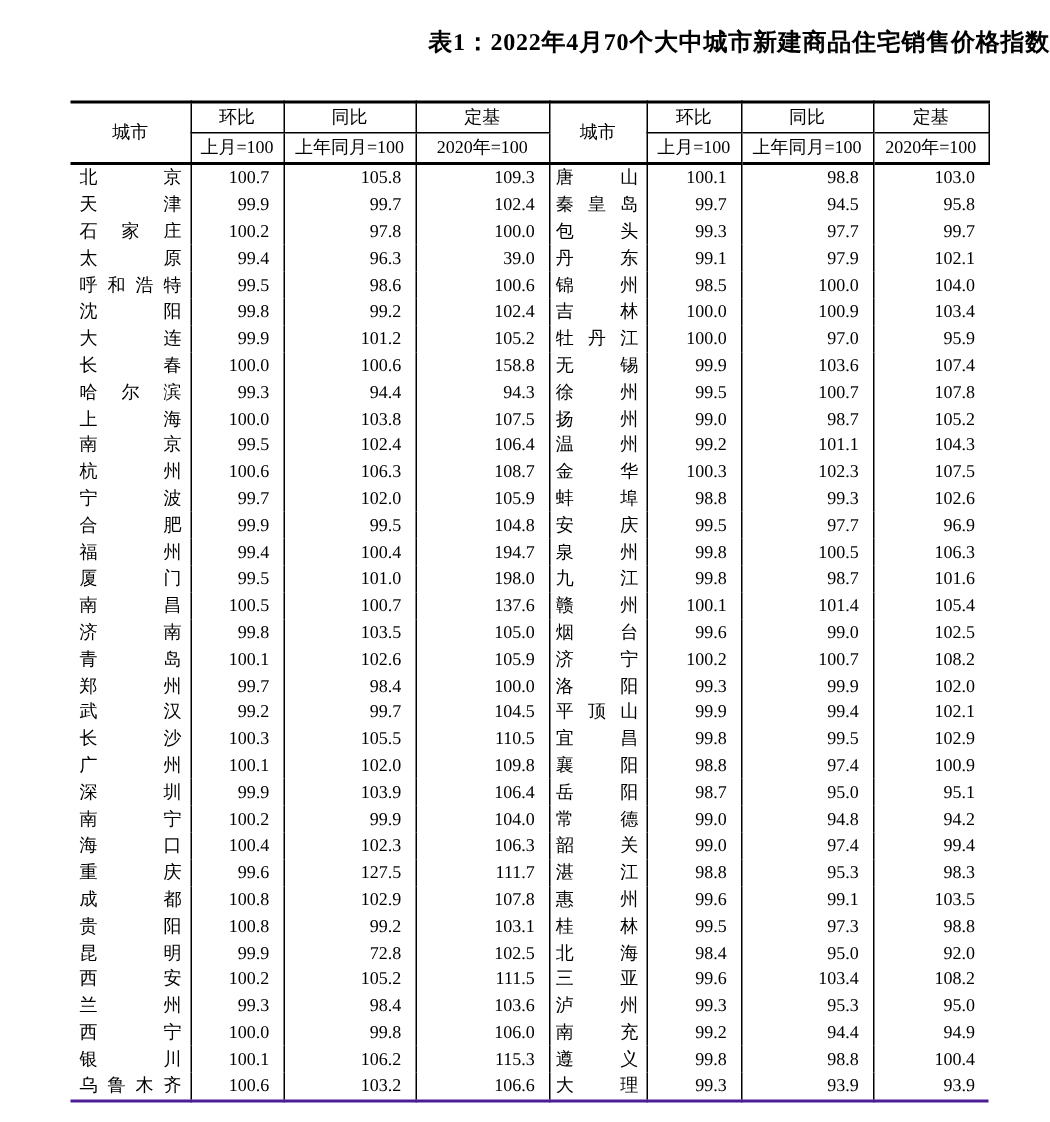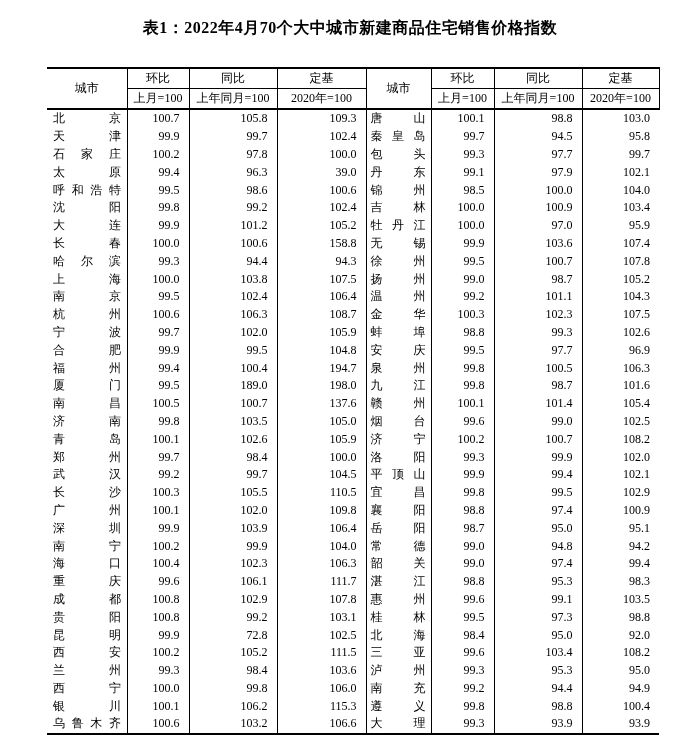--- a/index.html
+++ b/index.html
@@ -6,33 +6,33 @@
     margin: 0;
     padding: 0;
     width: 700px;
     height: 748px;
     background: #ffffff;
     overflow: hidden;
     font-family: "Liberation Serif", "DejaVu Serif", serif;
     color: #000;
   }
   .page-title {
-    text-align: center;
+    text-align: right;
     font-size: 16px;
     font-weight: bold;
     margin-top: 18px;
     letter-spacing: 0.5px;
   }
   table.idx-table {
     border-collapse: collapse;
     table-layout: fixed;
     width: 612px;
     margin: 28px 0 0 47px;
     border-top: 2px solid #000;
-    border-bottom: 2px solid #000000;
+    border-bottom: 2px solid #4c1d95;
   }
   th, td {
     padding: 0;
     font-weight: normal;
     font-size: 12px;
     white-space: nowrap;
     overflow: hidden;
   }
   thead th { height: 19px; text-align: center; }
   tbody td { height: 17.8px; }
@@ -303,21 +303,21 @@
       </td>
       <td class="num vl">99.8</td>
       <td class="num vl">100.5</td>
       <td class="num vl">106.3</td>
     </tr>
       <tr>
       <td class="cell-city city-l">
         <span class="city-inner">厦门</span>
       </td>
       <td class="num vl">99.5</td>
-      <td class="num vl">189.0</td>
+      <td class="num vl">101.0</td>
       <td class="num vl">198.0</td>
       <td class="cell-city city-r vl">
         <span class="city-inner">九江</span>
       </td>
       <td class="num vl">99.8</td>
       <td class="num vl">98.7</td>
       <td class="num vl">101.6</td>
     </tr>
       <tr>
       <td class="cell-city city-l">
@@ -457,21 +457,21 @@
       </td>
       <td class="num vl">99.0</td>
       <td class="num vl">97.4</td>
       <td class="num vl">99.4</td>
     </tr>
       <tr>
       <td class="cell-city city-l">
         <span class="city-inner">重庆</span>
       </td>
       <td class="num vl">99.6</td>
-      <td class="num vl">106.1</td>
+      <td class="num vl">127.5</td>
       <td class="num vl">111.7</td>
       <td class="cell-city city-r vl">
         <span class="city-inner">湛江</span>
       </td>
       <td class="num vl">98.8</td>
       <td class="num vl">95.3</td>
       <td class="num vl">98.3</td>
     </tr>
       <tr>
       <td class="cell-city city-l">

